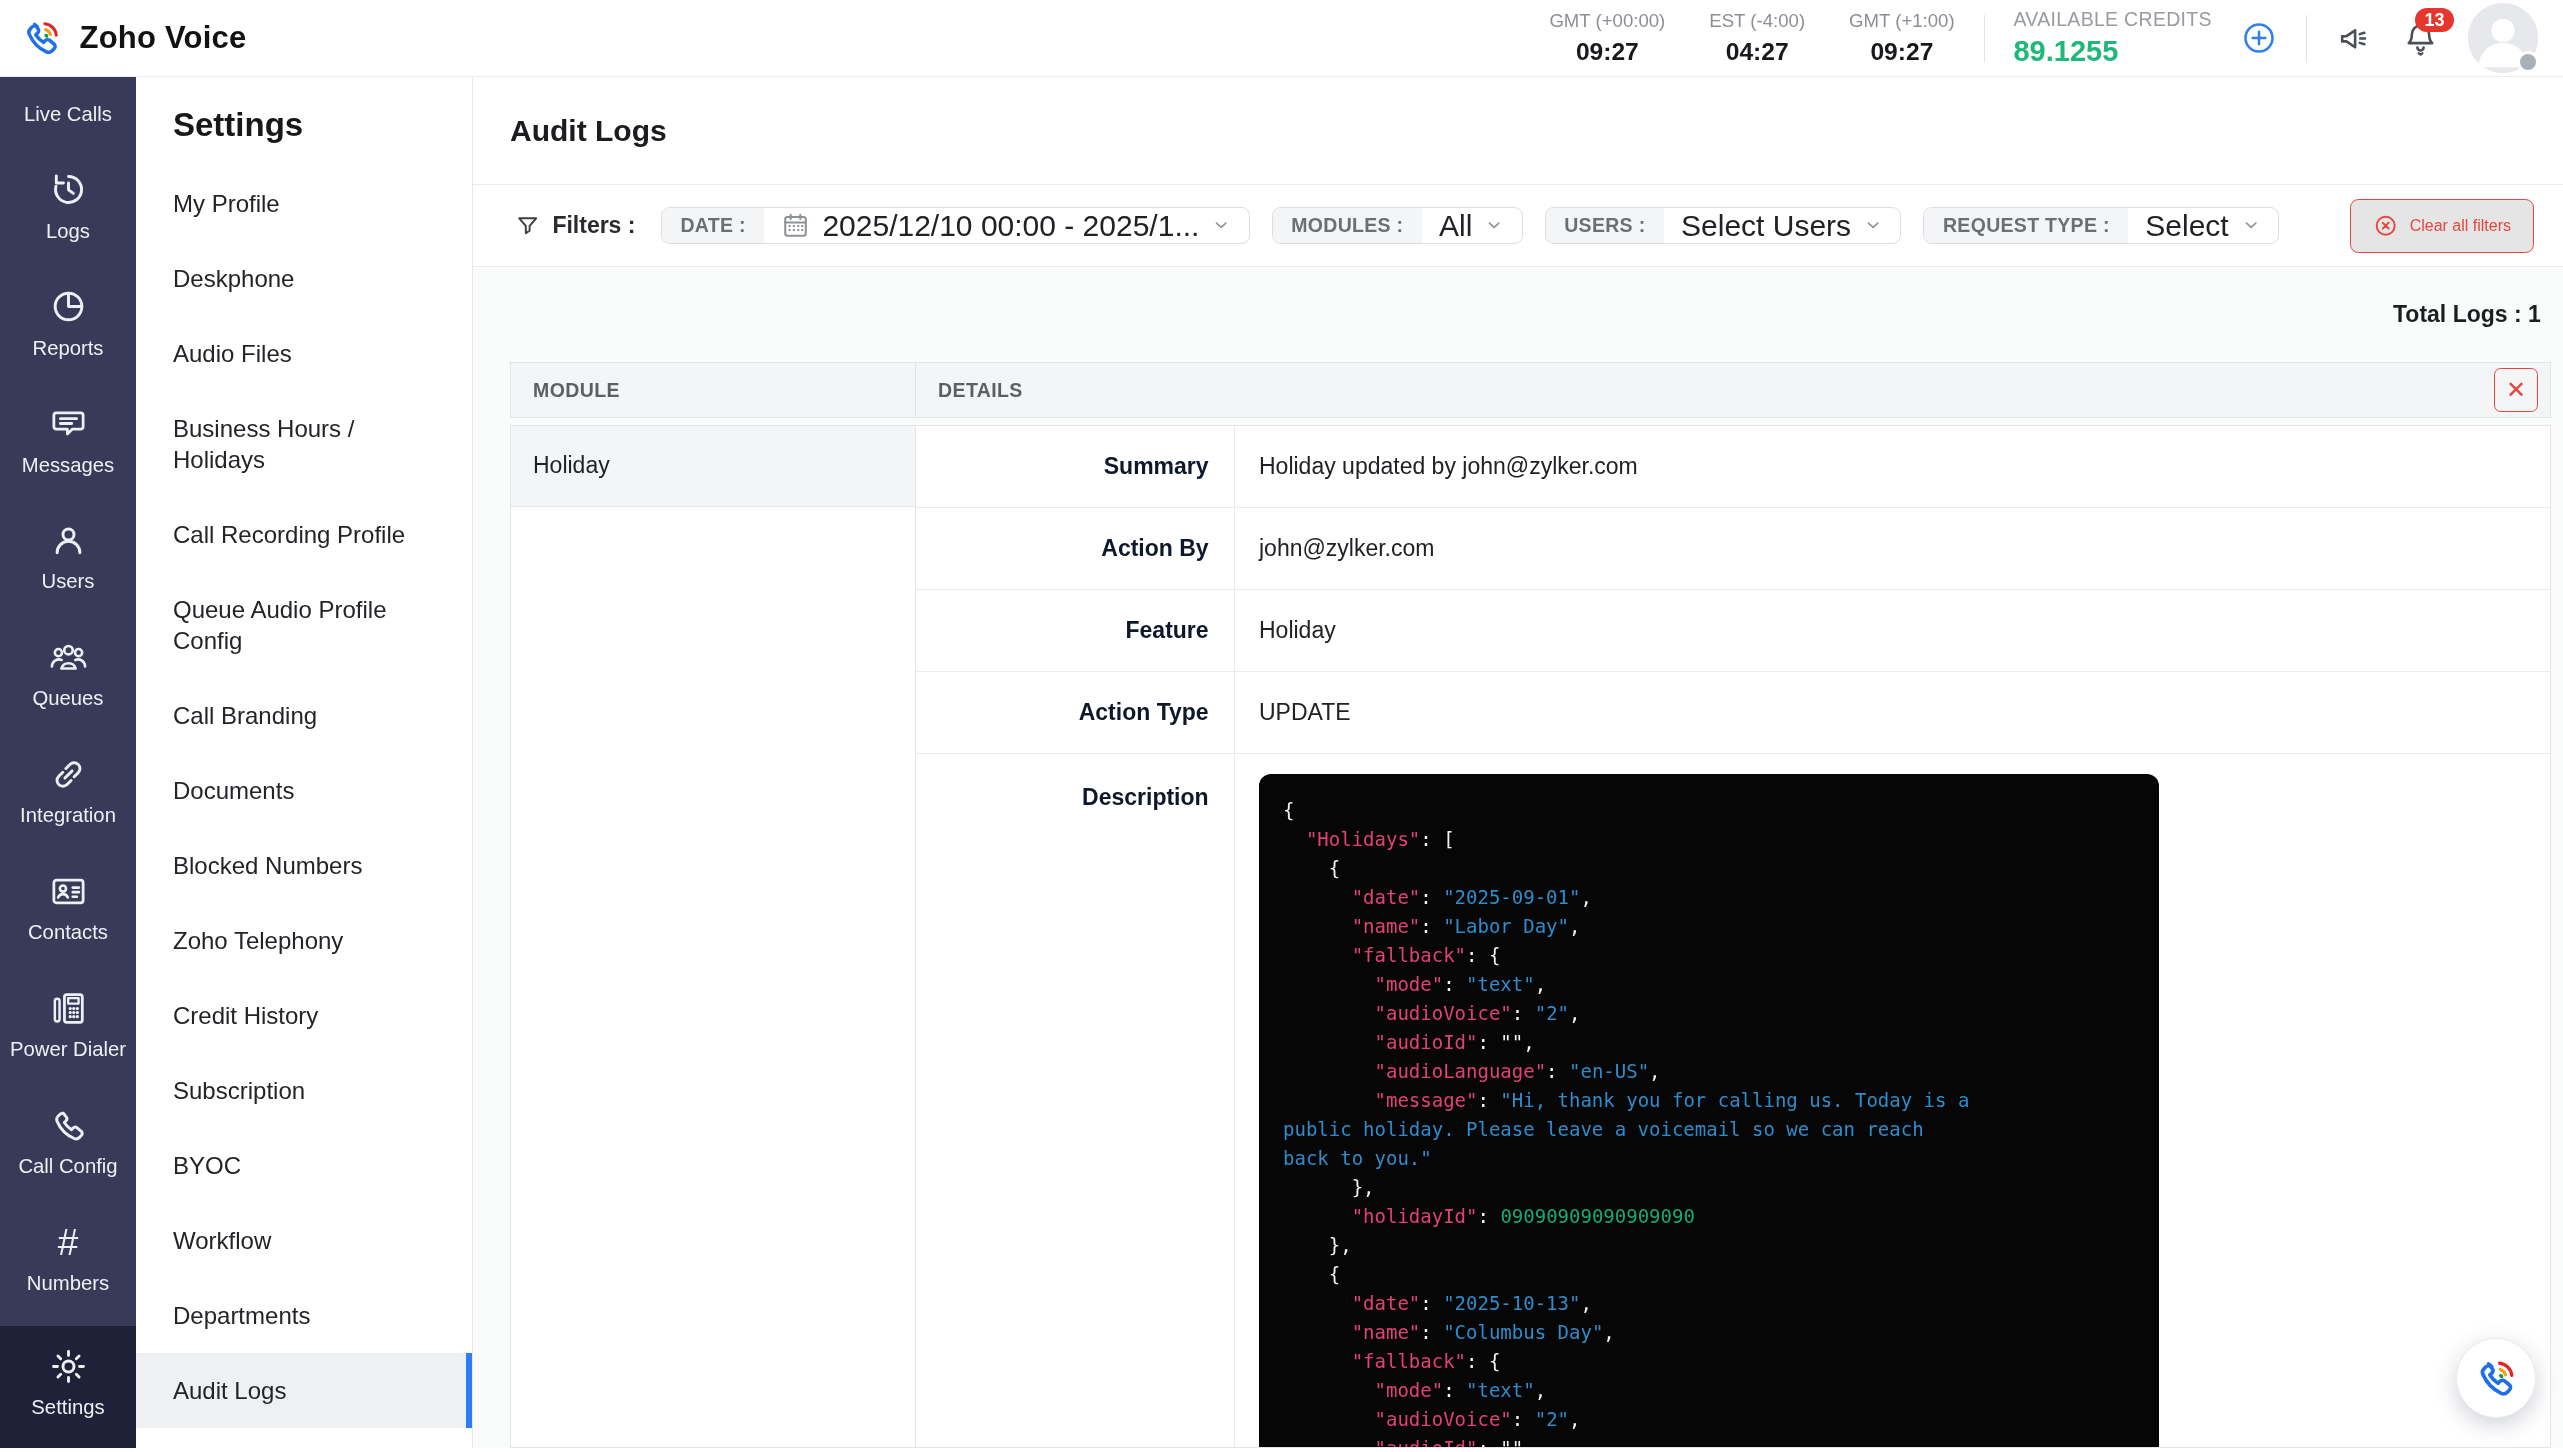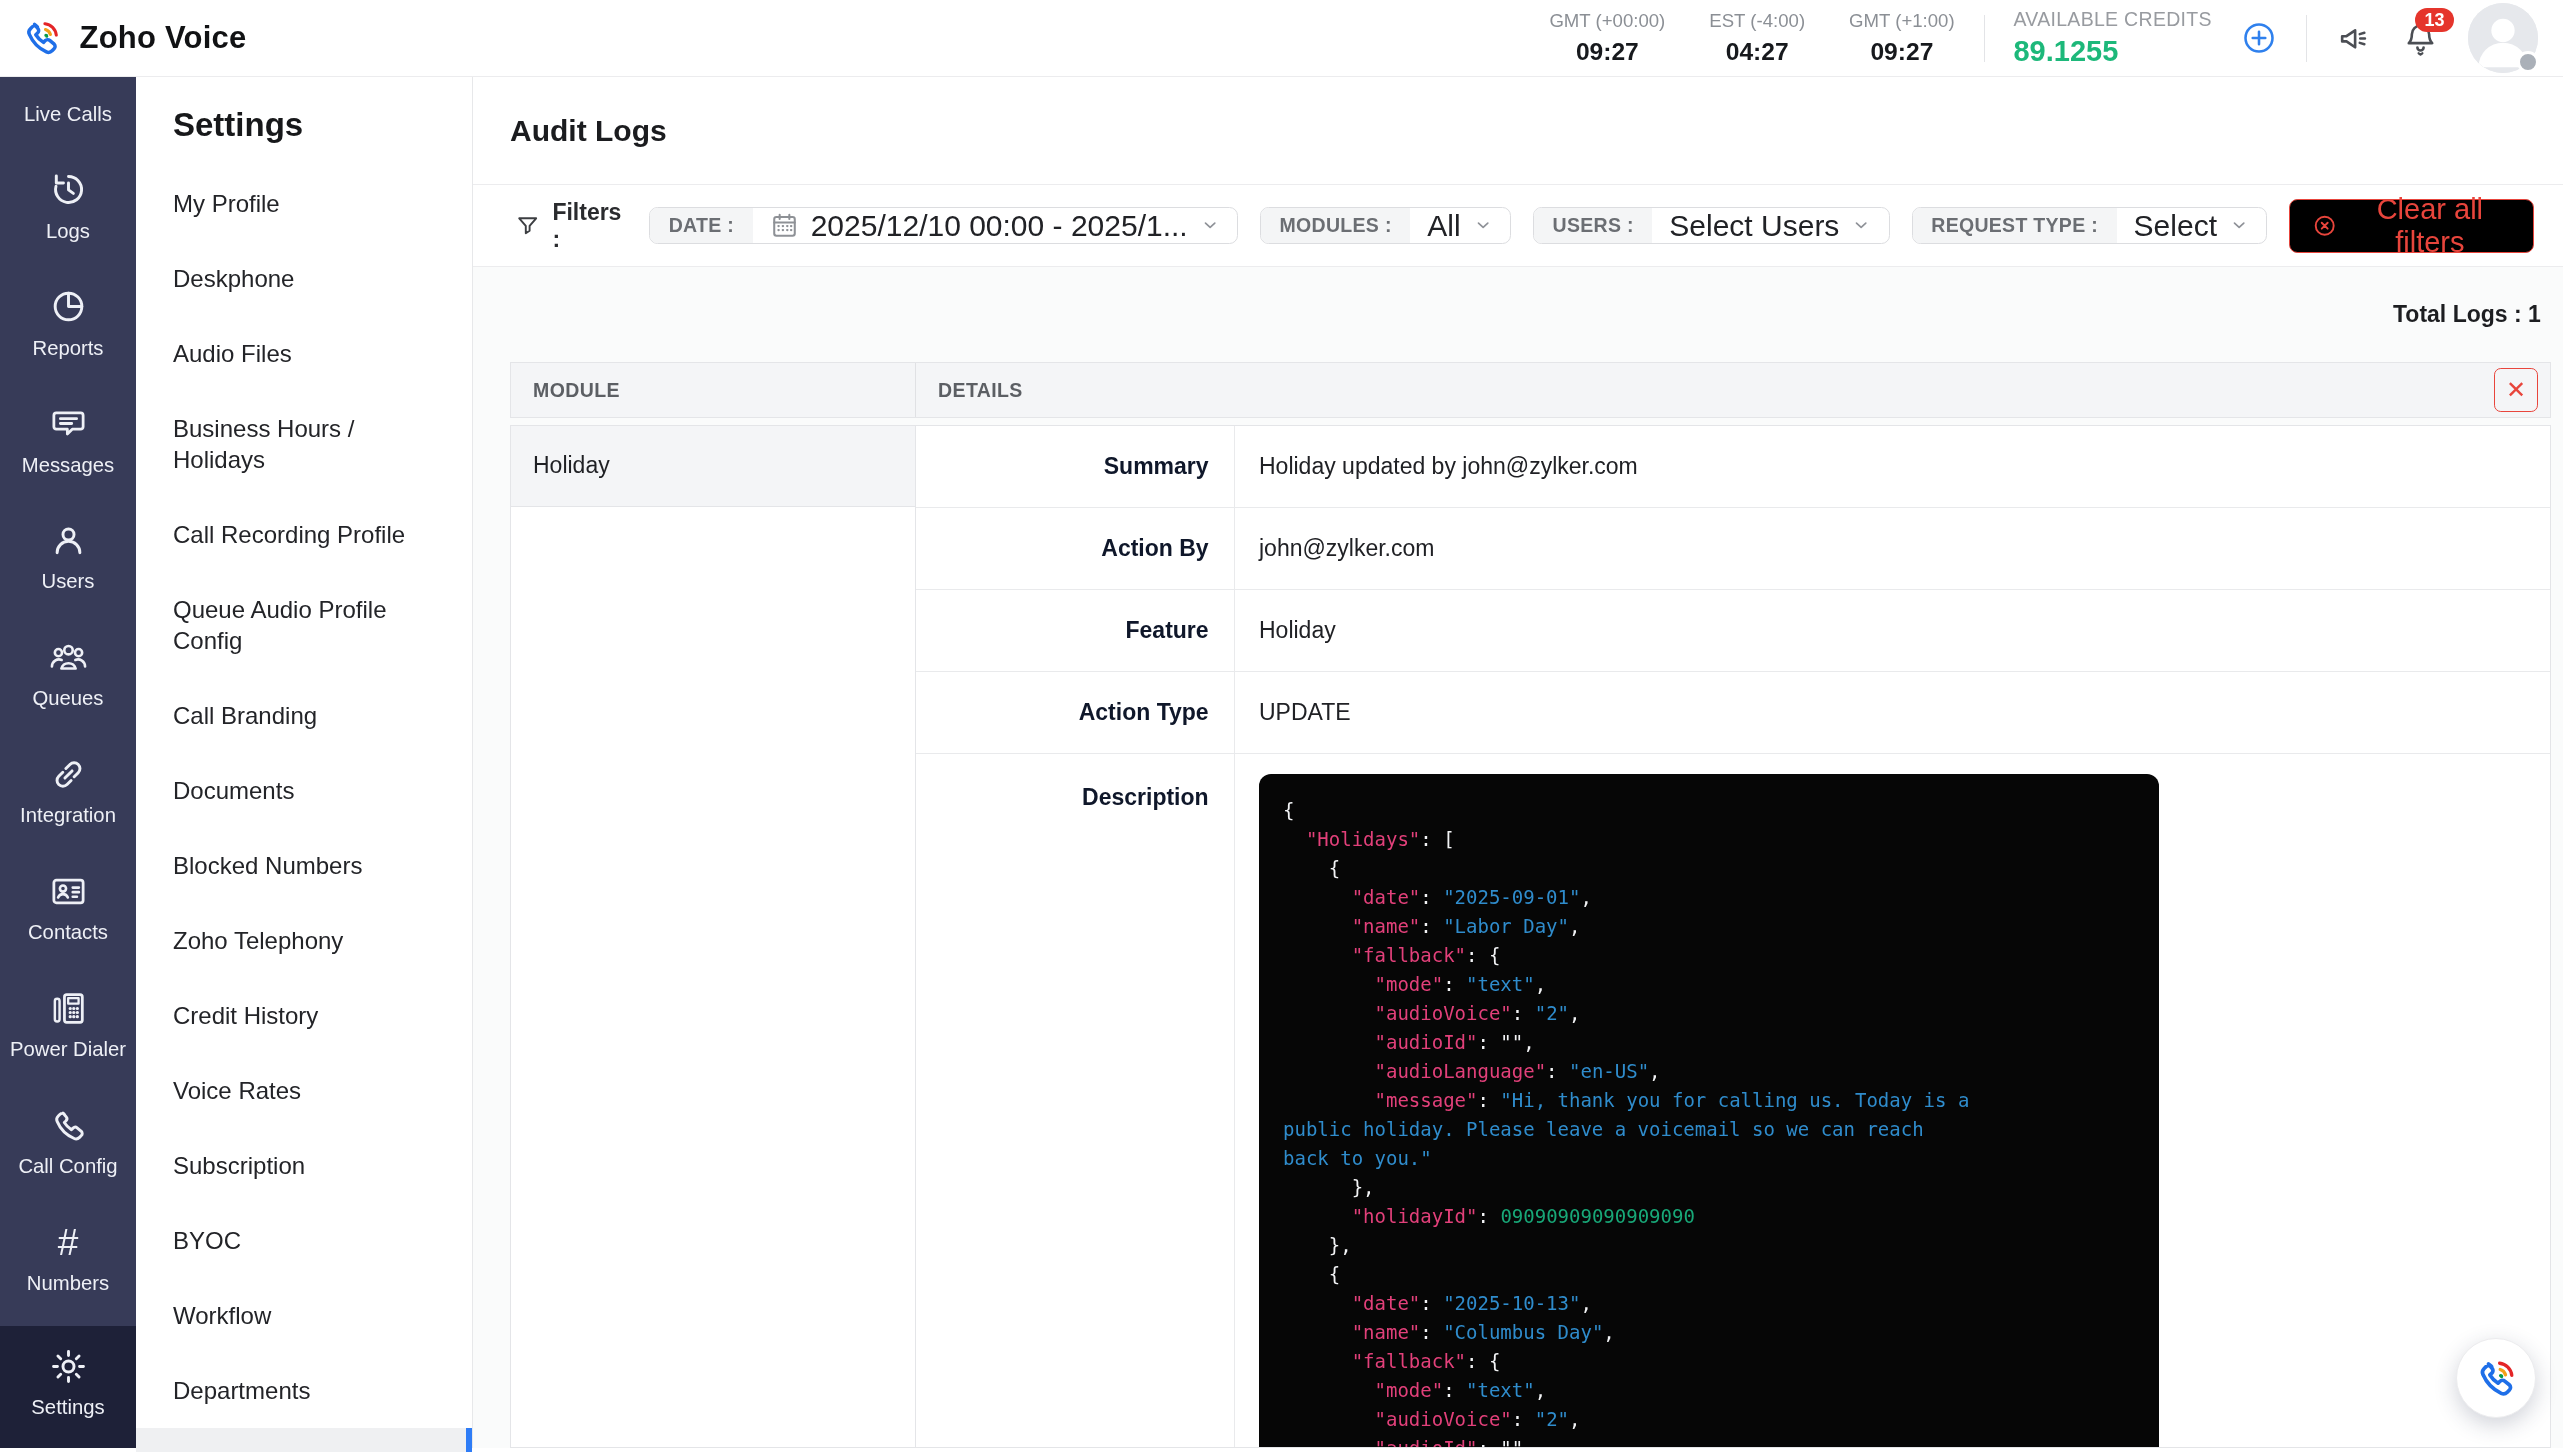--- a/index.html
+++ b/index.html
@@ -67,22 +67,22 @@
   .filters-label svg { width:25.4px; height:25.4px; color:#3c3e42; }
   .pill { display:flex; align-items:stretch; height:37px; border:0.8px solid #dcdde0;
     border-radius:8.5px; overflow:hidden; background:#fff; cursor:pointer; }
   .pill-label { display:flex; align-items:center; background:#f4f5f6; padding:0 18.6px;
     font-size:19.5px; font-weight:700; color:#6b6e73; letter-spacing:0.3px; white-space:nowrap; }
   .pill-value { display:flex; align-items:center; gap:12px; padding:0 17px; font-size:30px;
     color:#212226; white-space:nowrap; }
   .pill-value .cal svg { width:29px; height:29px; color:#8e9196; }
   .chev svg { width:20.3px; height:20.3px; color:#8f9298; }
   .clear-btn { margin-left:auto; display:flex; align-items:center; gap:11px; height:54px;
-    padding:0 22px; background:#000000; border:1.7px solid #e8453c; border-radius:8.5px;
-    color:#e8453c; font-size:29px; cursor:pointer; font-family:inherit; }
+    padding:0 22px; background:#e5e5e5; border:1.7px solid #e8453c; border-radius:8.5px;
+    color:#e8453c; font-size:16px; cursor:pointer; font-family:inherit; }
   .clear-btn svg { width:25.4px; height:25.4px; }
 
   .table-area { flex:1; min-height:0; background:#fafbfb; padding:0 12px 0 37px;
     display:flex; flex-direction:column; }
   .total-row { height:95px; display:flex; align-items:center; justify-content:flex-end;
     padding-right:10.2px; font-size:23px; font-weight:600; color:#1d1e21; flex-shrink:0; }
 
   .grid-header { display:flex; height:56px; border:0.8px solid #e4e5e8; background:#f4f5f7;
     position:relative; flex-shrink:0; }
   .gh-cell { display:flex; align-items:center; padding-left:22px; font-size:19.5px;
@@ -302,21 +302,20 @@
         <div class="menu-item">Deskphone</div>
         <div class="menu-item">Audio Files</div>
         <div class="menu-item">Business Hours / Holidays</div>
         <div class="menu-item">Call Recording Profile</div>
         <div class="menu-item">Queue Audio Profile Config</div>
         <div class="menu-item">Call Branding</div>
         <div class="menu-item">Documents</div>
         <div class="menu-item">Blocked Numbers</div>
         <div class="menu-item">Zoho Telephony</div>
         <div class="menu-item">Credit History</div>
-        <div class="menu-item">Voice Rates</div>
         <div class="menu-item">Subscription</div>
         <div class="menu-item">BYOC</div>
         <div class="menu-item">Workflow</div>
         <div class="menu-item">Departments</div>
         <div class="menu-item active">Audit Logs</div>
       </div>
   </aside>
 
   <section class="content">
     <div class="page-header">

